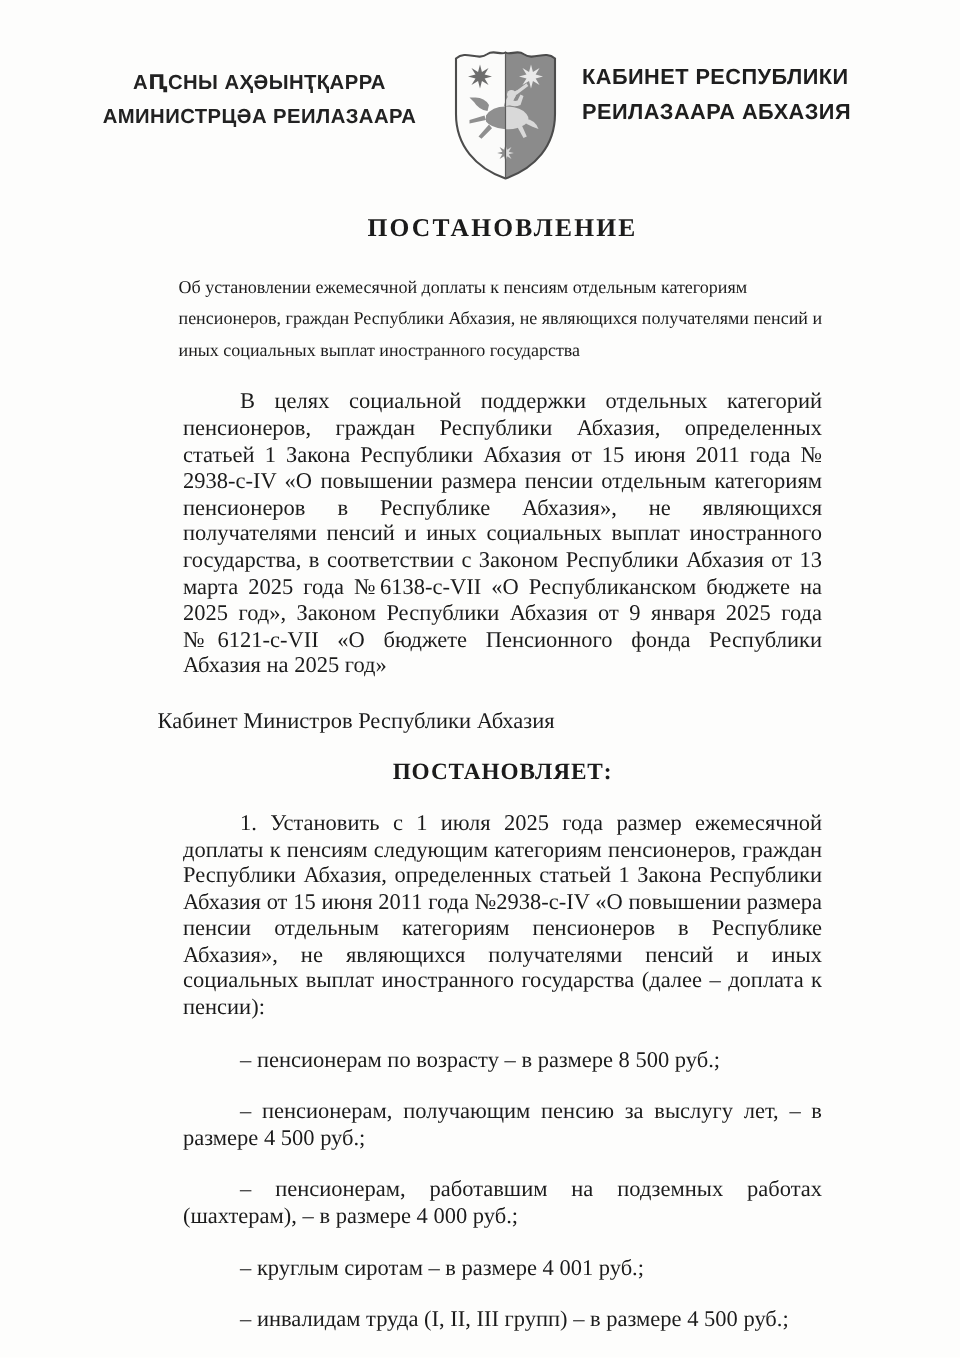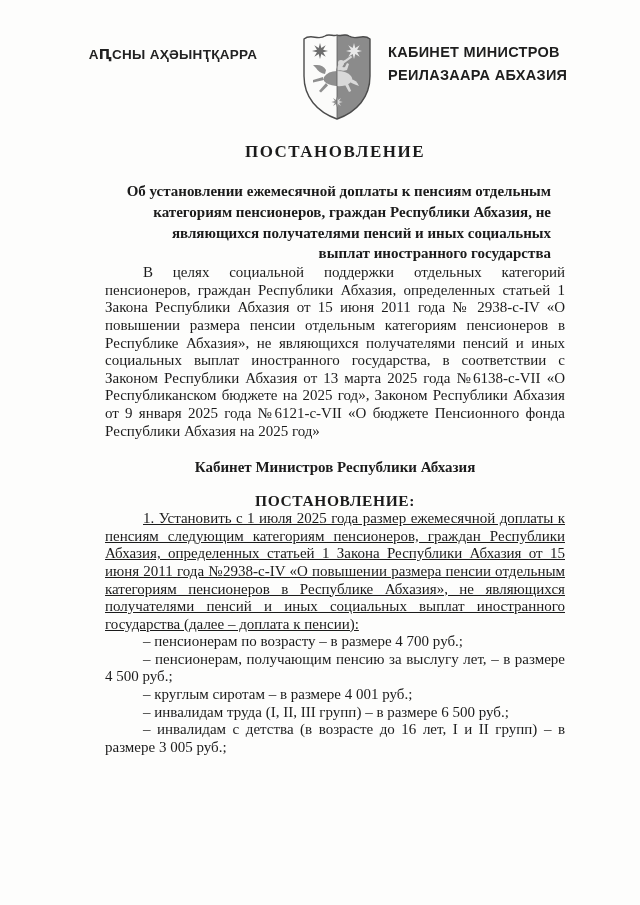--- a/index.html
+++ b/index.html
@@ -40,42 +40,43 @@
   .content {
     position: absolute; top: 0; left: 105px; width: 460px;
   }
   .doc-title {
     margin: 141px 0 0 0;
     text-align: center; font-weight: bold;
     font-size: 17px; line-height: 21px; letter-spacing: 1.5px;
   }
   .doc-subject {
     margin: 19px auto 0 auto; max-width: 432px;
-    text-align: right; font-weight: bold;
-    font-size: 15px; line-height: 20.8px;
+    text-align: left; font-weight: normal;
+    font-size: 12px; line-height: 20.8px;
   }
   p.body-par {
-    margin: 0; font-size: 15px; line-height: 17.6px;
+    margin: 17px; font-size: 15px; line-height: 17.6px;
     text-align: justify; text-indent: 38px;
   }
   .preamble   { margin-top: 8px; }
-  .authority  { margin: 18px 0 0 0; text-align: center; font-weight: bold; font-size: 15px; line-height: 18px; }
+  .authority  { margin: 18px 0 0 0; text-align: left; font-weight: normal; font-size: 15px; line-height: 18px; }
   .resolves   { margin: 16px 0 0 0; text-align: center; font-weight: bold; font-size: 15.5px; line-height: 18px; letter-spacing: 0.6px; }
-  .clause     { margin-top: 16px; text-decoration: underline; }
+  .clause     { margin-top: 16px; }
   .pay-list   { margin: 0; }
 </style>
 </head>
 <body>
 
 <div class="page">
 
   <div class="letterhead">
 
     <div class="org-abkhaz">
       <div>АԤСНЫ АҲӘЫНҬҚАРРА</div>
+      <div>АМИНИСТРЦӘА РЕИЛАЗААРА</div>
     </div>
 
     <div class="emblem-wrap">
       <svg width="78" height="92" viewBox="0 0 78 92" xmlns="http://www.w3.org/2000/svg">
         <defs>
           <clipPath id="clipL">
               <rect x="0" y="0" width="39" height="92"></rect>
             </clipPath>
           <clipPath id="clipR">
               <rect x="39" y="0" width="39" height="92"></rect>
@@ -112,41 +113,42 @@
         <g clip-path="url(#clipR)" fill="#d9d9d9">
             <use href="#figs"></use>
           </g>
 
         <path d="M6,9 C13,3 20,11 27,6 C31,3 36,7 39,5 C42,7 47,3 51,6 C58,11 65,3 72,9 L72,46 C72,67 59,82 39,89 C19,82 6,67 6,46 Z" fill="none" stroke="#4c4c4c" stroke-width="1.4"></path>
         <line x1="39" y1="5.4" x2="39" y2="89" stroke="#5a5a5a" stroke-width="0.8"></line>
       </svg>
     </div>
 
     <div class="org-russian">
-      <div>КАБИНЕТ МИНИСТРОВ</div>
+      <div>КАБИНЕТ РЕСПУБЛИКИ</div>
       <div>РЕИЛАЗААРА АБХАЗИЯ</div>
     </div>
   </div>
 
   <main class="content">
 
     <h1 class="doc-title">ПОСТАНОВЛЕНИЕ</h1>
 
     <p class="doc-subject">Об установлении ежемесячной доплаты к пенсиям отдельным категориям пенсионеров, граждан Республики Абхазия, не являющихся получателями пенсий и иных социальных выплат иностранного государства</p>
 
     <p class="body-par preamble">В целях социальной поддержки отдельных категорий пенсионеров, граждан Республики Абхазия, определенных статьей 1 Закона Республики Абхазия от 15 июня 2011 года № 2938-с-IV «О повышении размера пенсии отдельным категориям пенсионеров в Республике Абхазия», не являющихся получателями пенсий и иных социальных выплат иностранного государства, в соответствии с Законом Республики Абхазия от 13 марта 2025 года №6138-с-VII «О Республиканском бюджете на 2025 год», Законом Республики Абхазия от 9 января 2025 года №6121-с-VII «О бюджете Пенсионного фонда Республики Абхазия на 2025 год»</p>
 
     <p class="authority">Кабинет Министров Республики Абхазия</p>
 
-    <p class="resolves">ПОСТАНОВЛЕНИЕ:</p>
+    <p class="resolves">ПОСТАНОВЛЯЕТ:</p>
 
     <p class="body-par clause">1. Установить с 1 июля 2025 года размер ежемесячной доплаты к пенсиям следующим категориям пенсионеров, граждан Республики Абхазия, определенных статьей 1 Закона Республики Абхазия от 15 июня 2011 года №2938-с-IV «О повышении размера пенсии отдельным категориям пенсионеров в Республике Абхазия», не являющихся получателями пенсий и иных социальных выплат иностранного государства (далее – доплата к пенсии):</p>
 
     <div class="pay-list">
-      <p class="body-par">– пенсионерам по возрасту – в размере 4 700 руб.;</p>
+      <p class="body-par">– пенсионерам по возрасту – в размере 8 500 руб.;</p>
       <p class="body-par">– пенсионерам, получающим пенсию за выслугу лет, – в размере 4 500 руб.;</p>
+      <p class="body-par">– пенсионерам, работавшим на подземных работах (шахтерам), – в размере 4 000 руб.;</p>
       <p class="body-par">– круглым сиротам – в размере 4 001 руб.;</p>
-      <p class="body-par">– инвалидам труда (I, II, III групп) – в размере 6 500 руб.;</p>
+      <p class="body-par">– инвалидам труда (I, II, III групп) – в размере 4 500 руб.;</p>
       <p class="body-par">– инвалидам с детства (в возрасте до 16 лет, I и II групп) – в размере 3 005 руб.;</p>
     </div>
 
   </main>
 </div>
 
 </body></html>

